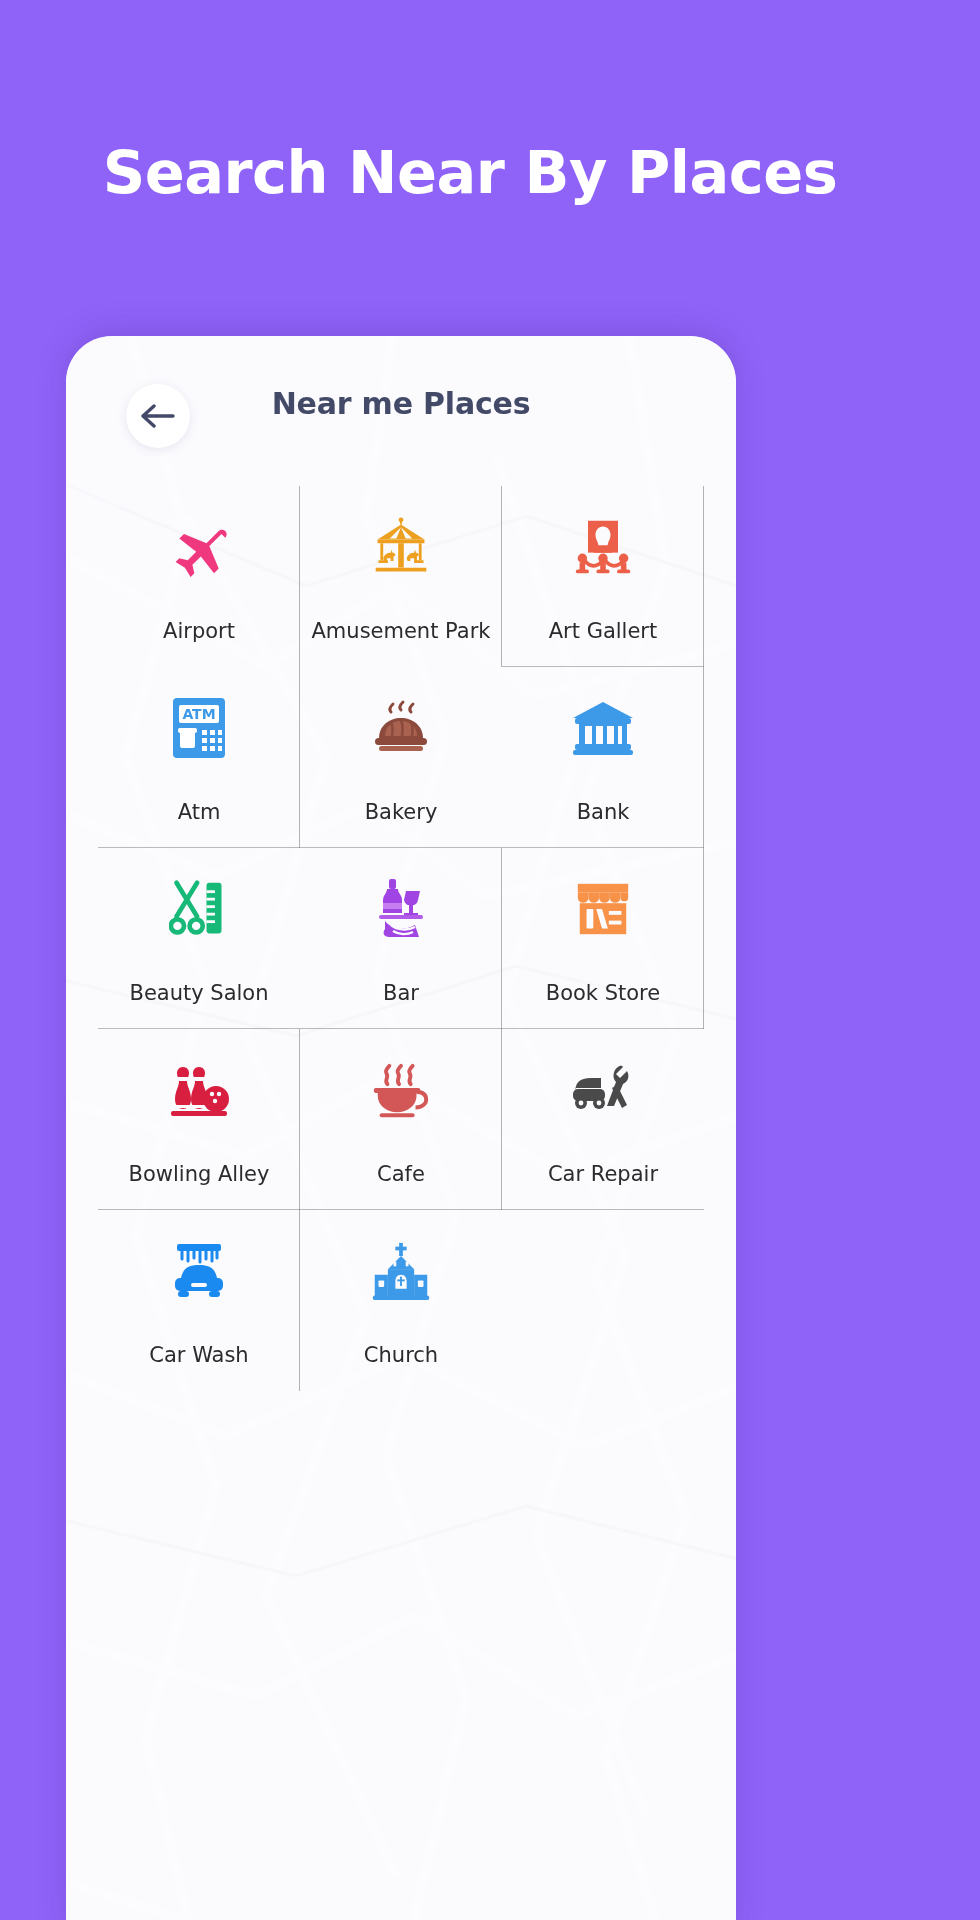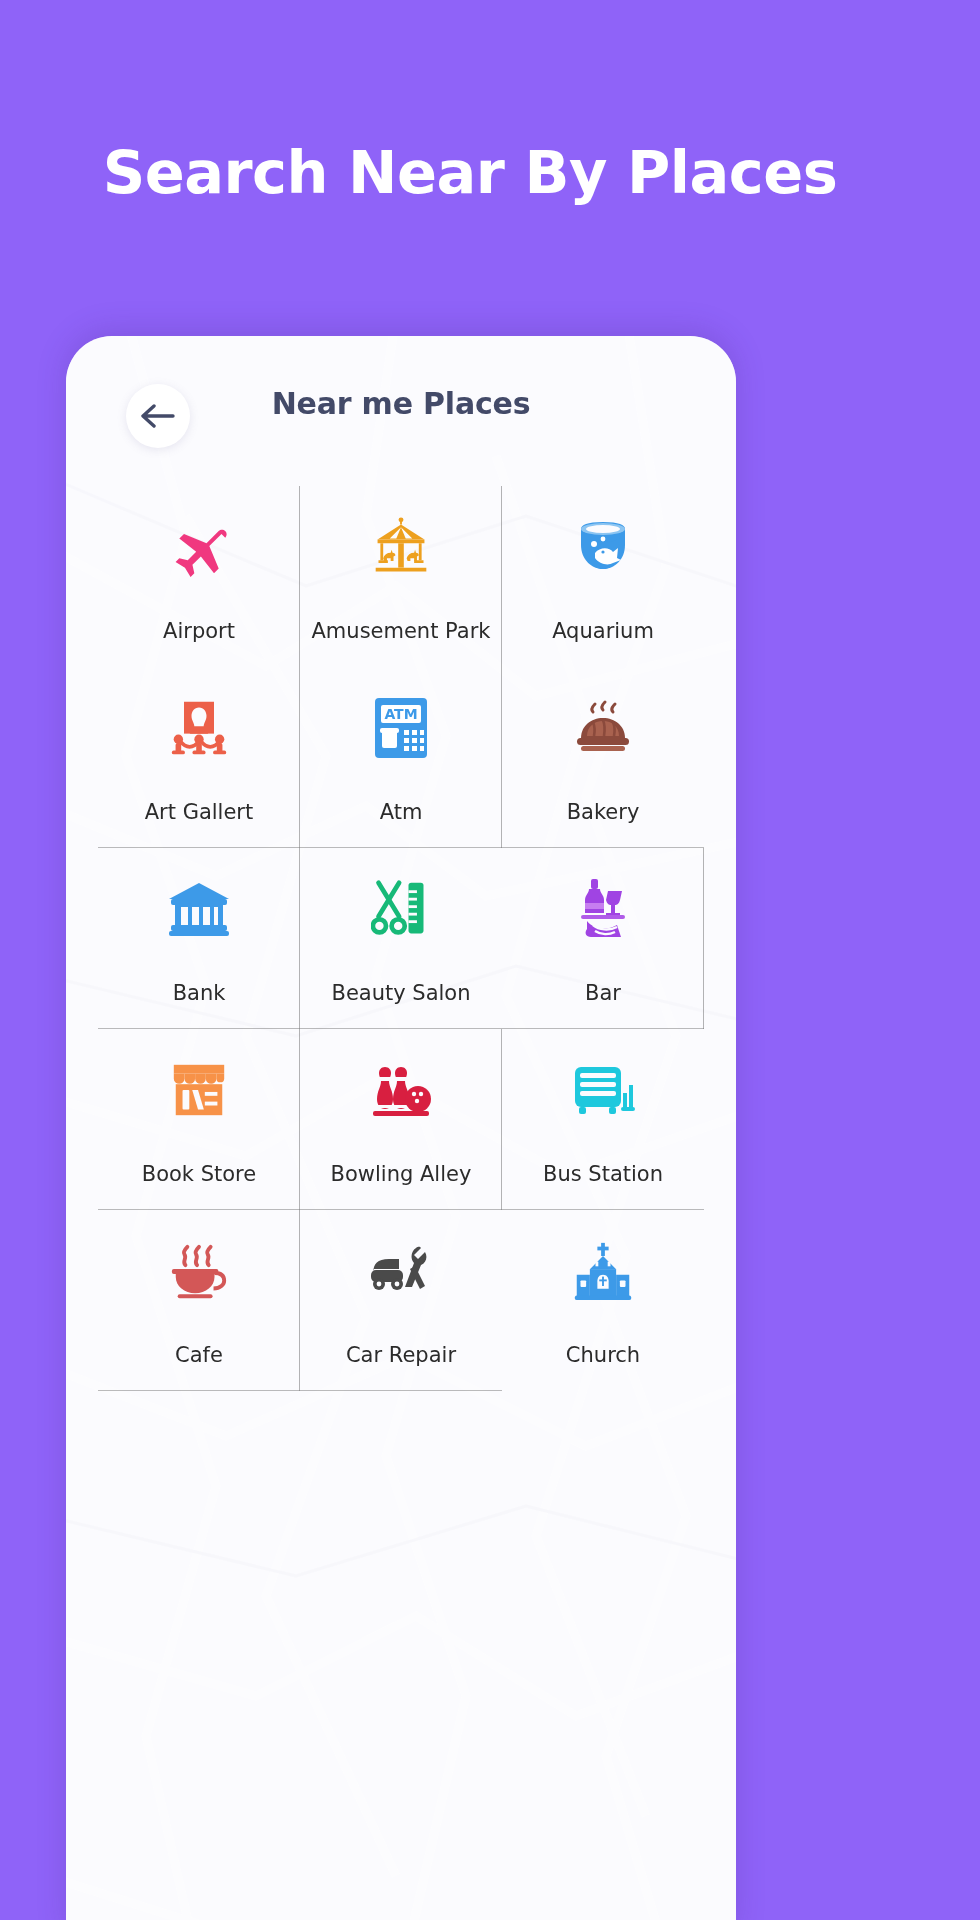--- a/index.html
+++ b/index.html
@@ -169,35 +169,20 @@
             <path d="M38 44c1-4 4-6 8-6l1-3 1 3c2 0 3 1 3 3l-2 1v5h-3v-3h-4v3h-3z"></path>
           </g>
           <g fill="#fbfbfe">
             <path d="M32 11 L20 23 h7z"></path>
               <path d="M32 11 L44 23 h-7z"></path>
           </g>
         </svg>
       </div>
       <div class="cell-label">Amusement Park</div>
     </div>
-    <div class="cell r0 nodiv">
-      <div class="icon-wrap">
-        <svg width="64" height="56" viewBox="0 0 64 56">
-          <path d="M10 10c0-4 6-7 22-7s22 3 22 7v16c0 14-10 24-22 24S10 40 10 26z" fill="#3d9ae8"></path>
-          <ellipse cx="32" cy="10" rx="22" ry="6" fill="#8cc5f2"></ellipse>
-          <ellipse cx="32" cy="10" rx="17" ry="4" fill="#fbfbfe"></ellipse>
-          <path d="M12 18c6 4 14 5 20 5s14-1 20-5v8c0 14-10 24-20 24S12 40 12 26z" fill="#3d9ae8"></path>
-          <path d="M24 34c5-6 14-6 18-1l5-4-1 10 4 2-8 3c-5 3-14 1-18-5z" fill="#ffffff"></path>
-          <circle cx="23" cy="25" r="3" fill="#ffffff"></circle>
-          <circle cx="32" cy="20" r="2.4" fill="#ffffff"></circle>
-          <circle cx="32" cy="33" r="1.6" fill="#3d9ae8"></circle>
-        </svg>
-      </div>
-      <div class="cell-label">Aquarium</div>
-    </div>
 
     <div class="cell">
         <div class="hline"></div>
       <div class="icon-wrap">
         <svg width="60" height="62" viewBox="0 0 64 64">
           <rect x="16" y="4" width="32" height="34" fill="#ec6049"></rect>
           <path d="M32 10c5 0 8 4 8 9s-3 8-3 11h-10c0-3-3-6-3-11s3-9 8-9z" fill="#fbfbfe"></path>
           <path d="M22 38c4-5 16-5 20 0z" fill="#ec6049"></path>
           <g fill="#ec6049">
             <circle cx="10" cy="44" r="5"></circle>
@@ -364,41 +349,20 @@
           <g fill="#fbfbfe">
             <circle cx="45" cy="33" r="2.2"></circle>
               <circle cx="52" cy="33" r="2.2"></circle>
               <circle cx="48" cy="40" r="2.2"></circle>
           </g>
           <rect x="4" y="50" width="56" height="5" rx="2" fill="#d81f40"></rect>
         </svg>
       </div>
       <div class="cell-label">Bowling Alley</div>
     </div>
-    <div class="cell nodiv">
-        <div class="hline"></div>
-      <div class="icon-wrap">
-        <svg width="64" height="58" viewBox="0 0 64 58">
-          <rect x="4" y="6" width="46" height="40" rx="6" fill="#1ec8dd"></rect>
-          <g fill="#fbfbfe">
-            <rect x="9" y="12" width="36" height="5" rx="2"></rect>
-            <rect x="9" y="21" width="36" height="5" rx="2"></rect>
-            <rect x="9" y="30" width="36" height="5" rx="2"></rect>
-          </g>
-          <rect x="8" y="46" width="7" height="7" rx="2" fill="#1ec8dd"></rect>
-          <rect x="38" y="46" width="7" height="7" rx="2" fill="#1ec8dd"></rect>
-          <g fill="#1ec8dd">
-            <rect x="52" y="32" width="4" height="14"></rect>
-            <rect x="58" y="24" width="4" height="22"></rect>
-          </g>
-          <rect x="50" y="46" width="14" height="4" rx="2" fill="#1ec8dd"></rect>
-        </svg>
-      </div>
-      <div class="cell-label">Bus Station</div>
-    </div>
 
     <div class="cell">
         <div class="hline"></div>
       <div class="icon-wrap">
         <svg width="62" height="62" viewBox="0 0 64 64">
           <g stroke="#d35757" stroke-width="4" fill="none" stroke-linecap="round">
             <path d="M18 26c-4-4 2-7 -1-11 -2-3 1-6 3-8"></path>
             <path d="M30 26c-4-4 2-7 -1-11 -2-3 1-6 3-8"></path>
             <path d="M42 26c-4-4 2-7 -1-11 -2-3 1-6 3-8"></path>
           </g>
@@ -420,20 +384,42 @@
           <circle cx="10" cy="40" r="2.4" fill="#fbfbfe"></circle>
           <circle cx="28" cy="40" r="6" fill="#4a4a4a"></circle>
           <circle cx="28" cy="40" r="2.4" fill="#fbfbfe"></circle>
           <path d="M52 4l-7 7 4 4 7-7c3 5 1 11-4 13l-9 22h-7l9-24c-4-4-3-12 2-15 3-2 4-1 5 0z" fill="#4a4a4a"></path>
           <path d="M46 22 L56 42 l-5 3 L41 25z" fill="#4a4a4a"></path>
         </svg>
       </div>
       <div class="cell-label">Car Repair</div>
     </div>
 
+    <div class="cell noline">
+      <div class="icon-wrap">
+        <svg width="64" height="62" viewBox="0 0 64 62">
+          <rect x="10" y="4" width="44" height="7" rx="2" fill="#1a8af0"></rect>
+          <g stroke="#1a8af0" stroke-width="3" stroke-linecap="round">
+            <path d="M15 11v8"></path>
+              <path d="M21 11v10"></path>
+              <path d="M27 11v7"></path>
+              <path d="M33 11v11"></path>
+              <path d="M39 11v8"></path>
+              <path d="M45 11v10"></path>
+              <path d="M50 11v7"></path>
+          </g>
+          <path d="M14 38c2-9 6-13 18-13s16 4 18 13z" fill="#1a8af0"></path>
+          <rect x="8" y="38" width="48" height="13" rx="5" fill="#1a8af0"></rect>
+          <rect x="24" y="43" width="16" height="4" rx="2" fill="#fbfbfe"></rect>
+          <rect x="11" y="51" width="11" height="6" rx="3" fill="#1a8af0"></rect>
+          <rect x="42" y="51" width="11" height="6" rx="3" fill="#1a8af0"></rect>
+        </svg>
+      </div>
+      <div class="cell-label">Car Wash</div>
+    </div>
     <div class="cell nodiv noline">
       <div class="icon-wrap">
         <svg width="60" height="62" viewBox="0 0 64 64">
           <g fill="#3d9ae8">
             <rect x="30" y="2" width="4" height="14"></rect>
               <rect x="26" y="6" width="12" height="4"></rect>
             <path d="M32 16 L46 30 H18z"></path>
             <rect x="18" y="30" width="28" height="30"></rect>
             <rect x="4" y="36" width="14" height="24"></rect>
             <rect x="46" y="36" width="14" height="24"></rect>

